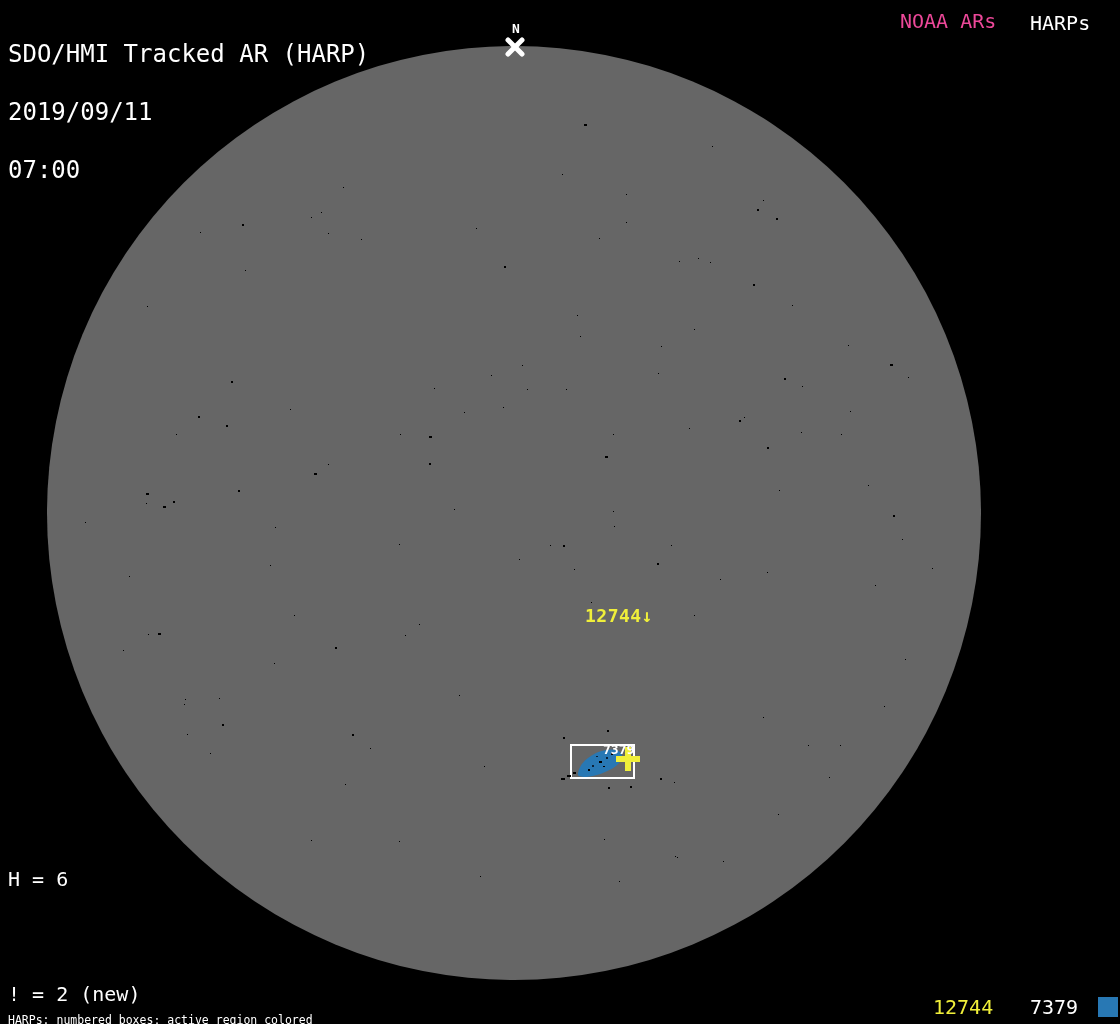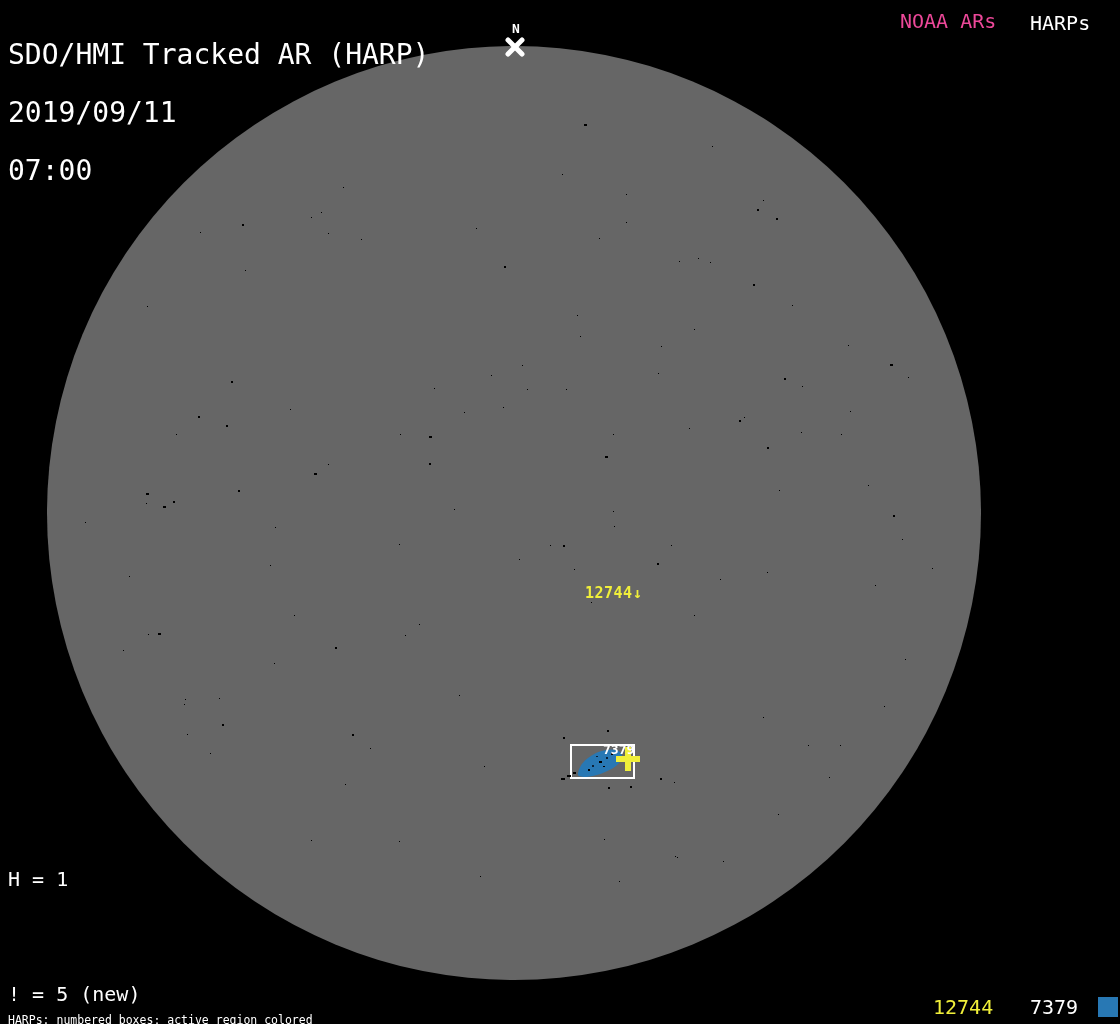--- a/index.html
+++ b/index.html
@@ -13,33 +13,33 @@
   }
   .abs{position:absolute;}
   #solar-disk{
     left:47px;top:46px;width:934px;height:934px;
     border-radius:50%;
     background:#666666;
   }
   #speckle-layer{left:0;top:0;width:1120px;height:1024px;pointer-events:none;}
   #title-block{
     left:8px;top:6px;
-    font-size:28px;line-height:19.4px;
+    font-size:24px;line-height:19.4px;
     white-space:pre;color:#fff;
   }
   #top-right-legend{top:9px;left:0;width:1120px;height:26px;font-size:20px;}
   #noaa-ars-toggle{position:absolute;left:900px;top:0;color:#ec4899;}
   #harps-toggle{position:absolute;left:1030px;top:2px;color:#fff;}
   #north-label{
     left:505px;top:21px;width:22px;text-align:center;
     font-size:13px;font-weight:bold;color:#fff;
   }
   #noaa-disk-label{
-    left:585px;top:584px;
-    font-size:15px;font-weight:bold;color:#f0ef3a;letter-spacing:0.5px;
+    left:585px;top:605px;
+    font-size:18px;font-weight:bold;color:#f0ef3a;letter-spacing:0.5px;
   }
   #harp-box{
     left:570px;top:744px;width:65px;height:35px;
     border:2px solid #ffffff;box-sizing:border-box;
     background:transparent;
   }
   #harp-box-number{
     left:603px;top:742px;
     font-size:13px;font-weight:bold;color:#fff;letter-spacing:0px;
   }
@@ -238,23 +238,23 @@
   <g fill="#f0ef3a">
     <rect x="616" y="756" width="24" height="6"></rect>
     <rect x="625" y="747" width="6" height="24"></rect>
   </g>
 </svg>
 
 <div class="abs" id="noaa-disk-label">12744↓</div>
 <div class="abs" id="harp-box-number">7379</div>
 
 <div class="abs" id="legend-block">
-  <div>H = 1</div>
+  <div>H = 6</div>
   <div class="spacer"></div>
-  <div>! = 5 (new)</div>
+  <div>! = 2 (new)</div>
   
   
   
   
   
 </div>
 
 <div class="abs" id="footnotes">
   <div>HARPs: numbered boxes; active region colored</div>
   

